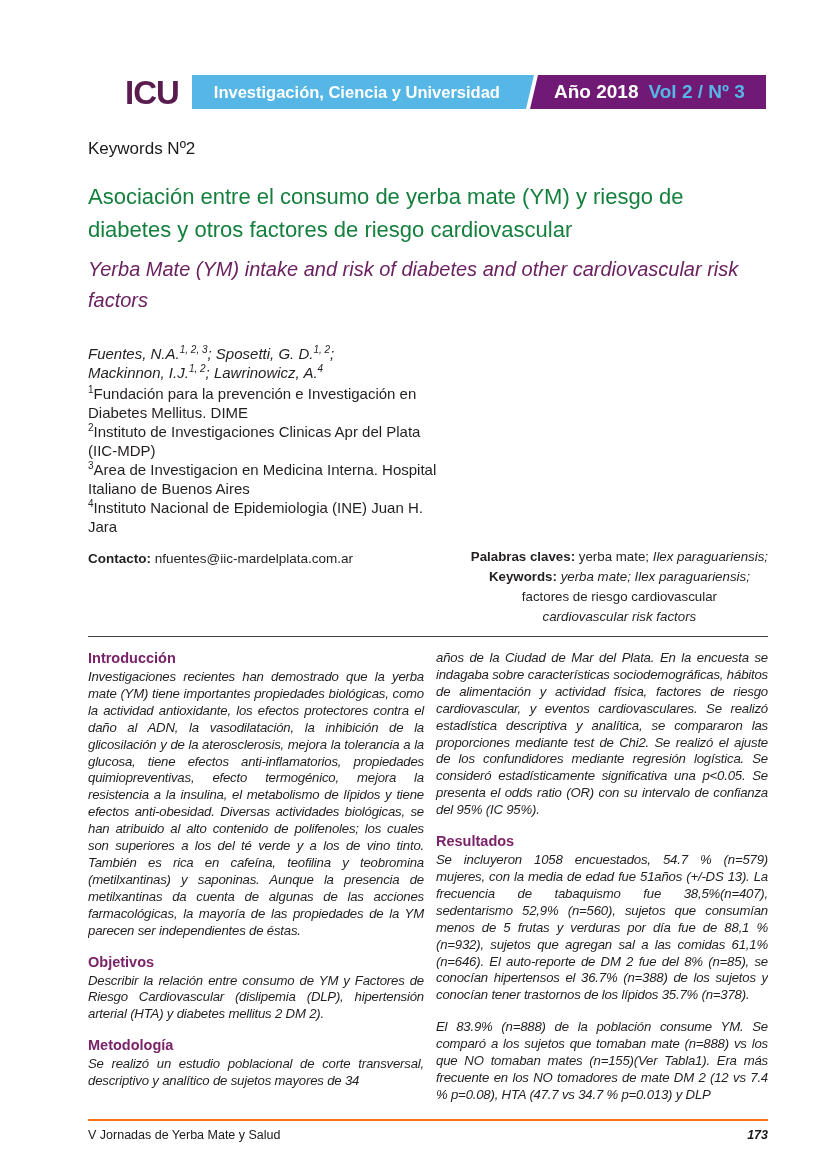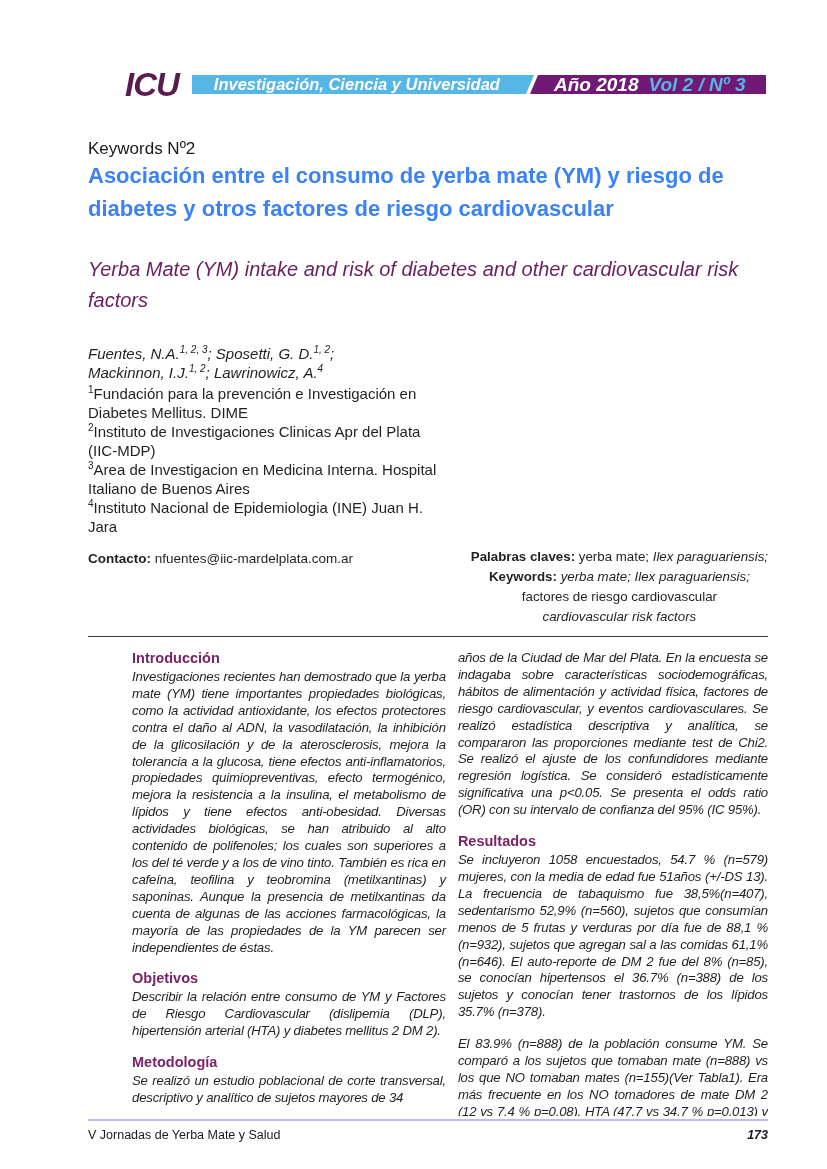--- a/index.html
+++ b/index.html
@@ -3,21 +3,21 @@
 <meta charset="utf-8">
 <style>
   html,body { margin:0; padding:0; background:#e8e8e8; }
   .page {
     position:relative; width:827px; height:1169px; margin:0 auto;
     background:#ffffff; overflow:hidden;
     font-family:"Liberation Sans","DejaVu Sans",sans-serif;
     color:#231f20;
   }
   
-  .header { position:absolute; top:75px; left:125px; width:641px; height:19px; display:flex; align-items:stretch;font-style:italic; }
+  .header { position:absolute; top:75px; left:125px; width:641px; height:34px; display:flex; align-items:stretch; }
   .logo {
     font-size:33px; font-weight:bold; color:#5a1b4f; line-height:33px;
     letter-spacing:-1px; margin-right:13px; align-self:center;
   }
   .bar-blue {
     flex:1; background:#56b6e6; color:#ffffff; font-weight:bold; font-size:16.5px;
     display:flex; align-items:center; padding-left:22px;
     clip-path:polygon(0 0,100% 0,calc(100% - 8px) 100%,0 100%);
   }
   .box-purple {
@@ -25,22 +25,22 @@
     display:flex; align-items:center; padding-left:24px; gap:10px;
     font-weight:bold; font-size:19px;
     clip-path:polygon(8px 0,100% 0,100% 100%,0 100%);
   }
   .year { color:#ffffff; }
   .vol  { color:#56b6e6; }
 
   
   .resumen { position:absolute; top:139px; left:88px; font-size:17px; color:#1a1a1a; }
   .title-es {
-    position:absolute; top:159px; left:88px; width:684px;
-    font-size:22px; font-weight:bold; color:#3b82f6; line-height:33px;
+    position:absolute; top:180px; left:88px; width:684px;
+    font-size:22px; font-weight:normal; color:#15803d; line-height:33px;
   }
   .title-en {
     position:absolute; top:254px; left:88px; width:688px;
     font-size:20px; font-style:italic; color:#6b2261; line-height:31px;
   }
 
   
   .authors {
     position:absolute; top:344px; left:88px; width:365px;
     font-size:15px; font-style:italic; line-height:19px;
@@ -49,37 +49,37 @@
   .affils { position:absolute; top:384px; left:88px; width:358px; font-size:15px; line-height:19px; }
 
   
   .contact-row { position:absolute; top:547px; left:88px; width:680px; display:flex; justify-content:space-between; align-items:flex-start; }
   .contact { font-size:13.5px; padding-top:4px; }
   .keywords { text-align:center; font-size:13.3px; line-height:20px; }
 
   
   .rule-main { position:absolute; top:636px; left:88px; width:680px; border-top:1.6px solid #3f3f3f; }
   .columns { position:absolute; top:650px; left:88px; width:680px; height:466px; overflow:hidden; display:flex; gap:12px; }
-  .col-left  { width:336px;margin-left:44px; }
+  .col-left  { width:336px; }
   .col-right { width:332px; }
   .sec {
     font-size:14.5px; font-weight:bold; color:#7b2368;
     line-height:17px; margin:14px 0 2px 0;
   }
   .sec.first { margin-top:0; }
   p.body {
     margin:0; font-size:13.2px; line-height:16.9px; letter-spacing:-0.2px;
     text-align:justify; hyphens:auto;font-style:italic; -webkit-hyphens:auto;
   }
   p.body + p.body { margin-top:15px; }
 
   
   .footer {
     position:absolute; top:1119px; left:88px; width:680px; background:#ffffff; z-index:2;
-    border-top:2px solid #c4b5fd; padding-top:7px;
+    border-top:2px solid #f97316; padding-top:7px;
     display:flex; justify-content:space-between; font-size:12.5px; color:#1a1a1a;
   }
   .footer .pageno { font-weight:bold;font-style:italic; }
 </style>
 </head>
 <body>
 
 <div class="page">
 
   <div class="header">

